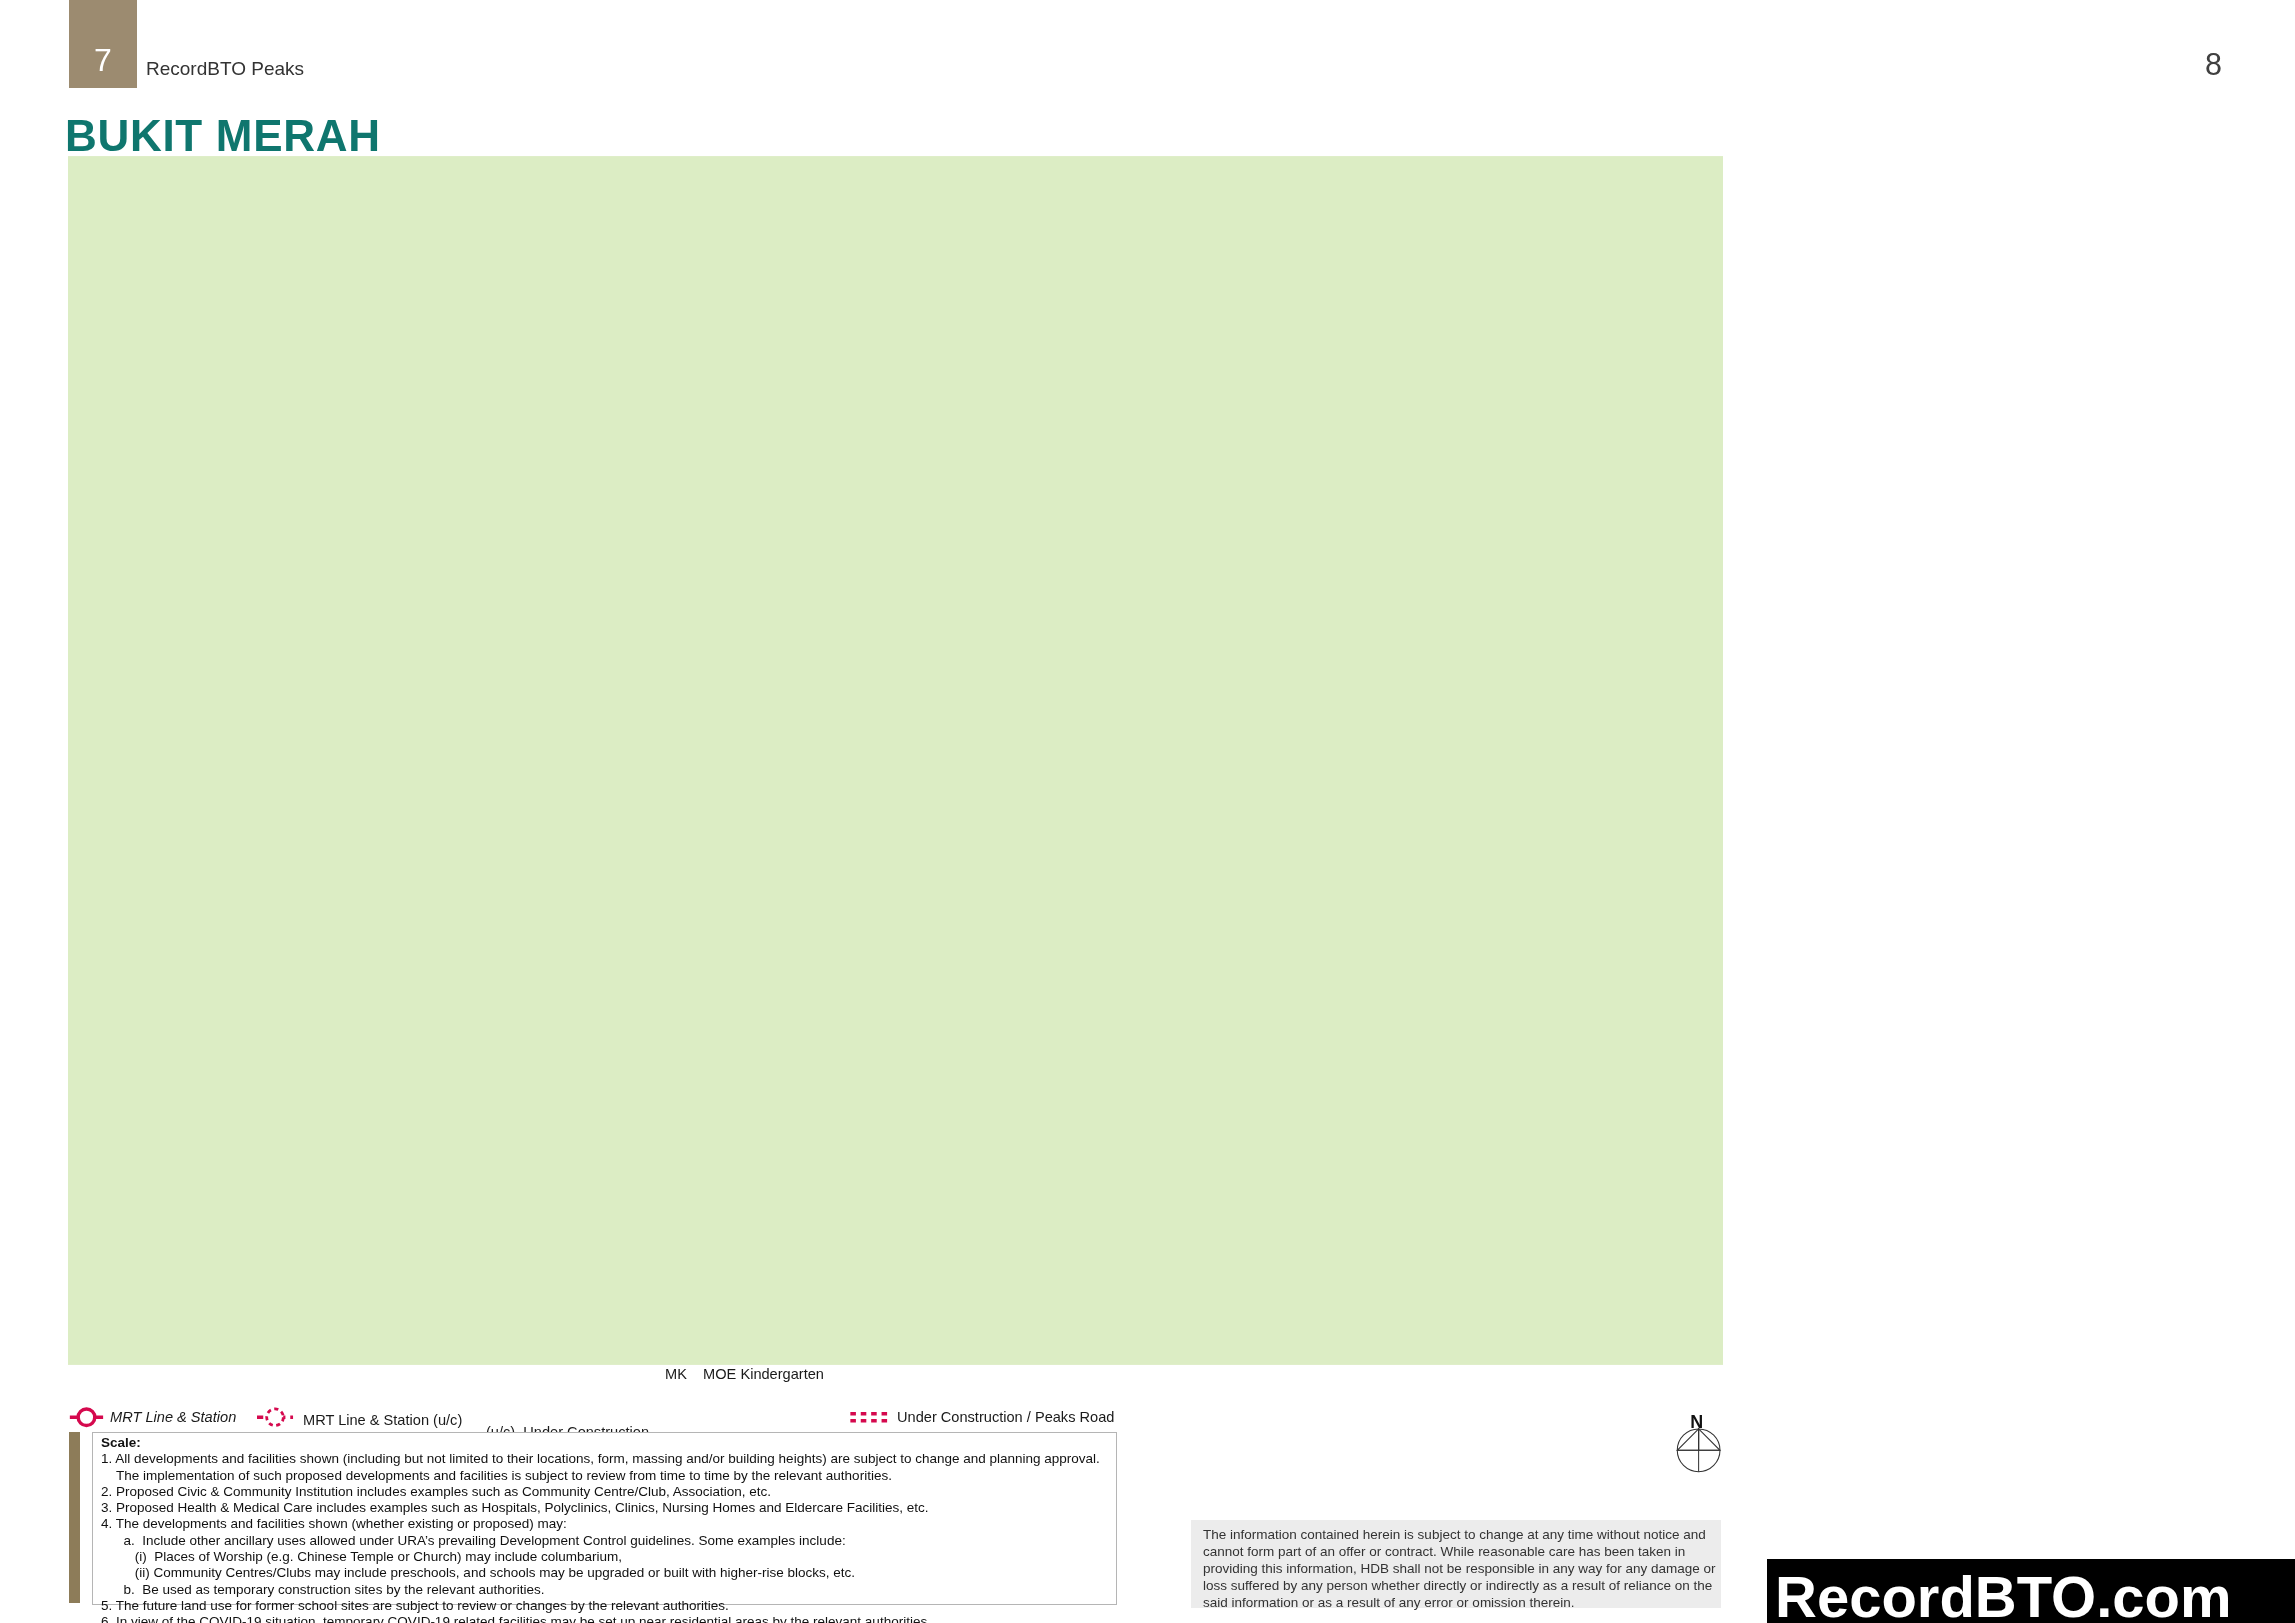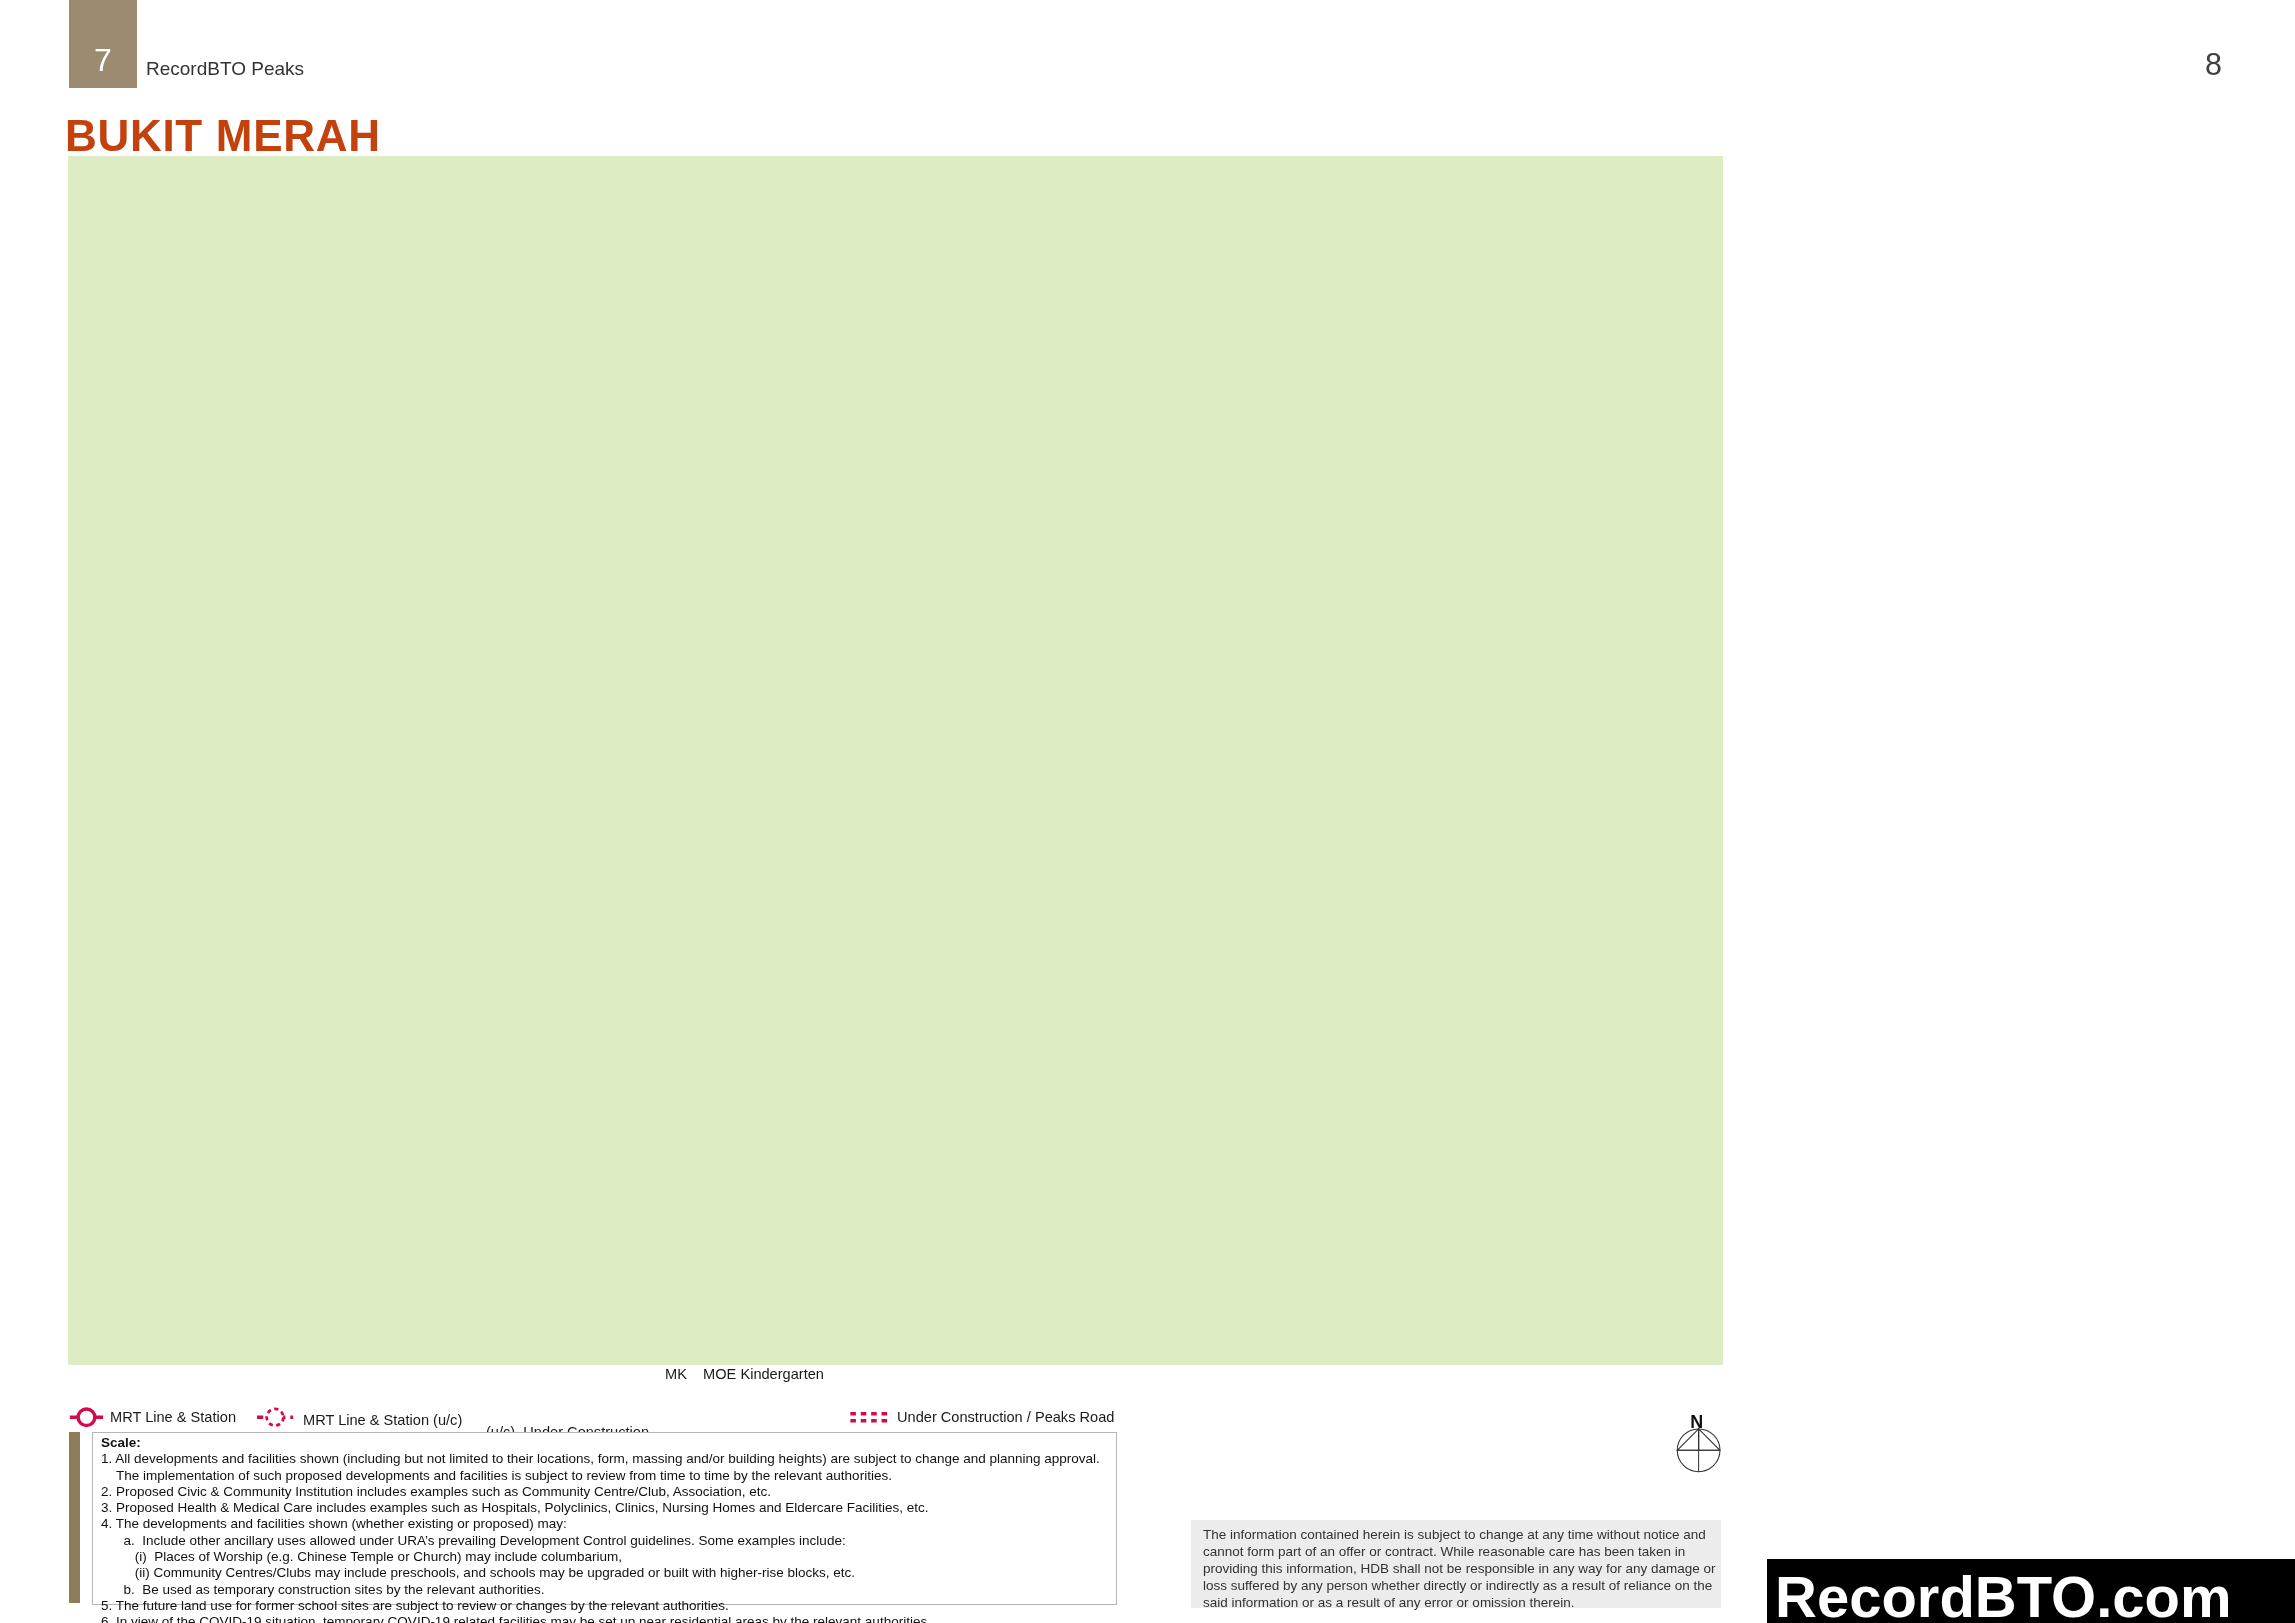--- a/index.html
+++ b/index.html
@@ -14,21 +14,21 @@
 <div id="page">
 
 <div class="abs" style="left:69px;top:0;width:68px;height:88px;background:#9c8b70;"></div>
 
 <div class="abs" style="left:69px;top:42px;width:68px;text-align:center;font-size:32px;color:#fff;">7</div>
 
 <div class="abs" style="left:146px;top:58px;font-size:19px;color:#333;">RecordBTO Peaks</div>
 
 <div class="abs" style="left:2205px;top:47px;font-size:30.5px;color:#404040;">8</div>
 
-<div class="abs" style="left:65px;top:111px;font-size:44px;font-weight:bold;color:#c2410c;letter-spacing:0.7px;">BUKIT MERAH</div>
+<div class="abs" style="left:65px;top:111px;font-size:44px;font-weight:bold;color:#0f766e;letter-spacing:0.7px;">BUKIT MERAH</div>
 
 <div id="maparea">
 <svg width="1655" height="1209" viewBox="98 225 2385 1742" xmlns="http://www.w3.org/2000/svg">
 
 <rect x="98" y="225" width="2385" height="1742" fill="#dcedc4"></rect>
 MAP_CONTENT
 </svg>
 </div>
 
 <div class="abs" style="left:68px;top:1402px;width:1110px;height:30.5px;">
@@ -40,21 +40,21 @@
 <line x1="272" y1="22" x2="324" y2="22" stroke="#d5094e" stroke-width="5" stroke-dasharray="9 7"></line>
 <circle cx="298" cy="22" r="12" fill="#fff" stroke="#d5094e" stroke-width="4" stroke-dasharray="6 5"></circle>
 
 <g stroke="#d5094e" stroke-width="5">
           <line x1="1128" y1="17" x2="1188" y2="17" stroke-dasharray="8 7"></line>
           <line x1="1128" y1="27" x2="1188" y2="27" stroke-dasharray="8 7"></line>
         </g>
 </svg>
 </div>
 
-<div class="abs lgtxt" style="left:110px;top:1409px;">MRT Line &amp; Station</div>
+<div class="abs lgtxt" style="left:110px;top:1409px;font-style:italic;">MRT Line &amp; Station</div>
 <div class="abs lgtxt" style="left:303px;top:1412px;">MRT Line &amp; Station (u/c)</div>
 <div class="abs lgtxt" style="left:486px;top:1424px;">(u/c)&nbsp;&nbsp;Under Construction</div>
 <div class="abs lgtxt" style="left:665px;top:1366px;">MK&nbsp;&nbsp;&nbsp;&nbsp;MOE Kindergarten</div>
 <div class="abs lgtxt" style="left:897px;top:1409px;">Under Construction / Peaks Road</div>
 
 <div class="abs" style="left:69px;top:1432px;width:11px;height:171px;background:#8d7c59;"></div>
 
 <div class="abs" style="left:92px;top:1432px;width:1023px;height:171px;border:0.7px solid #b5b5b5;background:#fff;"></div>
 
 <div class="abs note" style="left:101px;top:1435px;width:1010px;">

